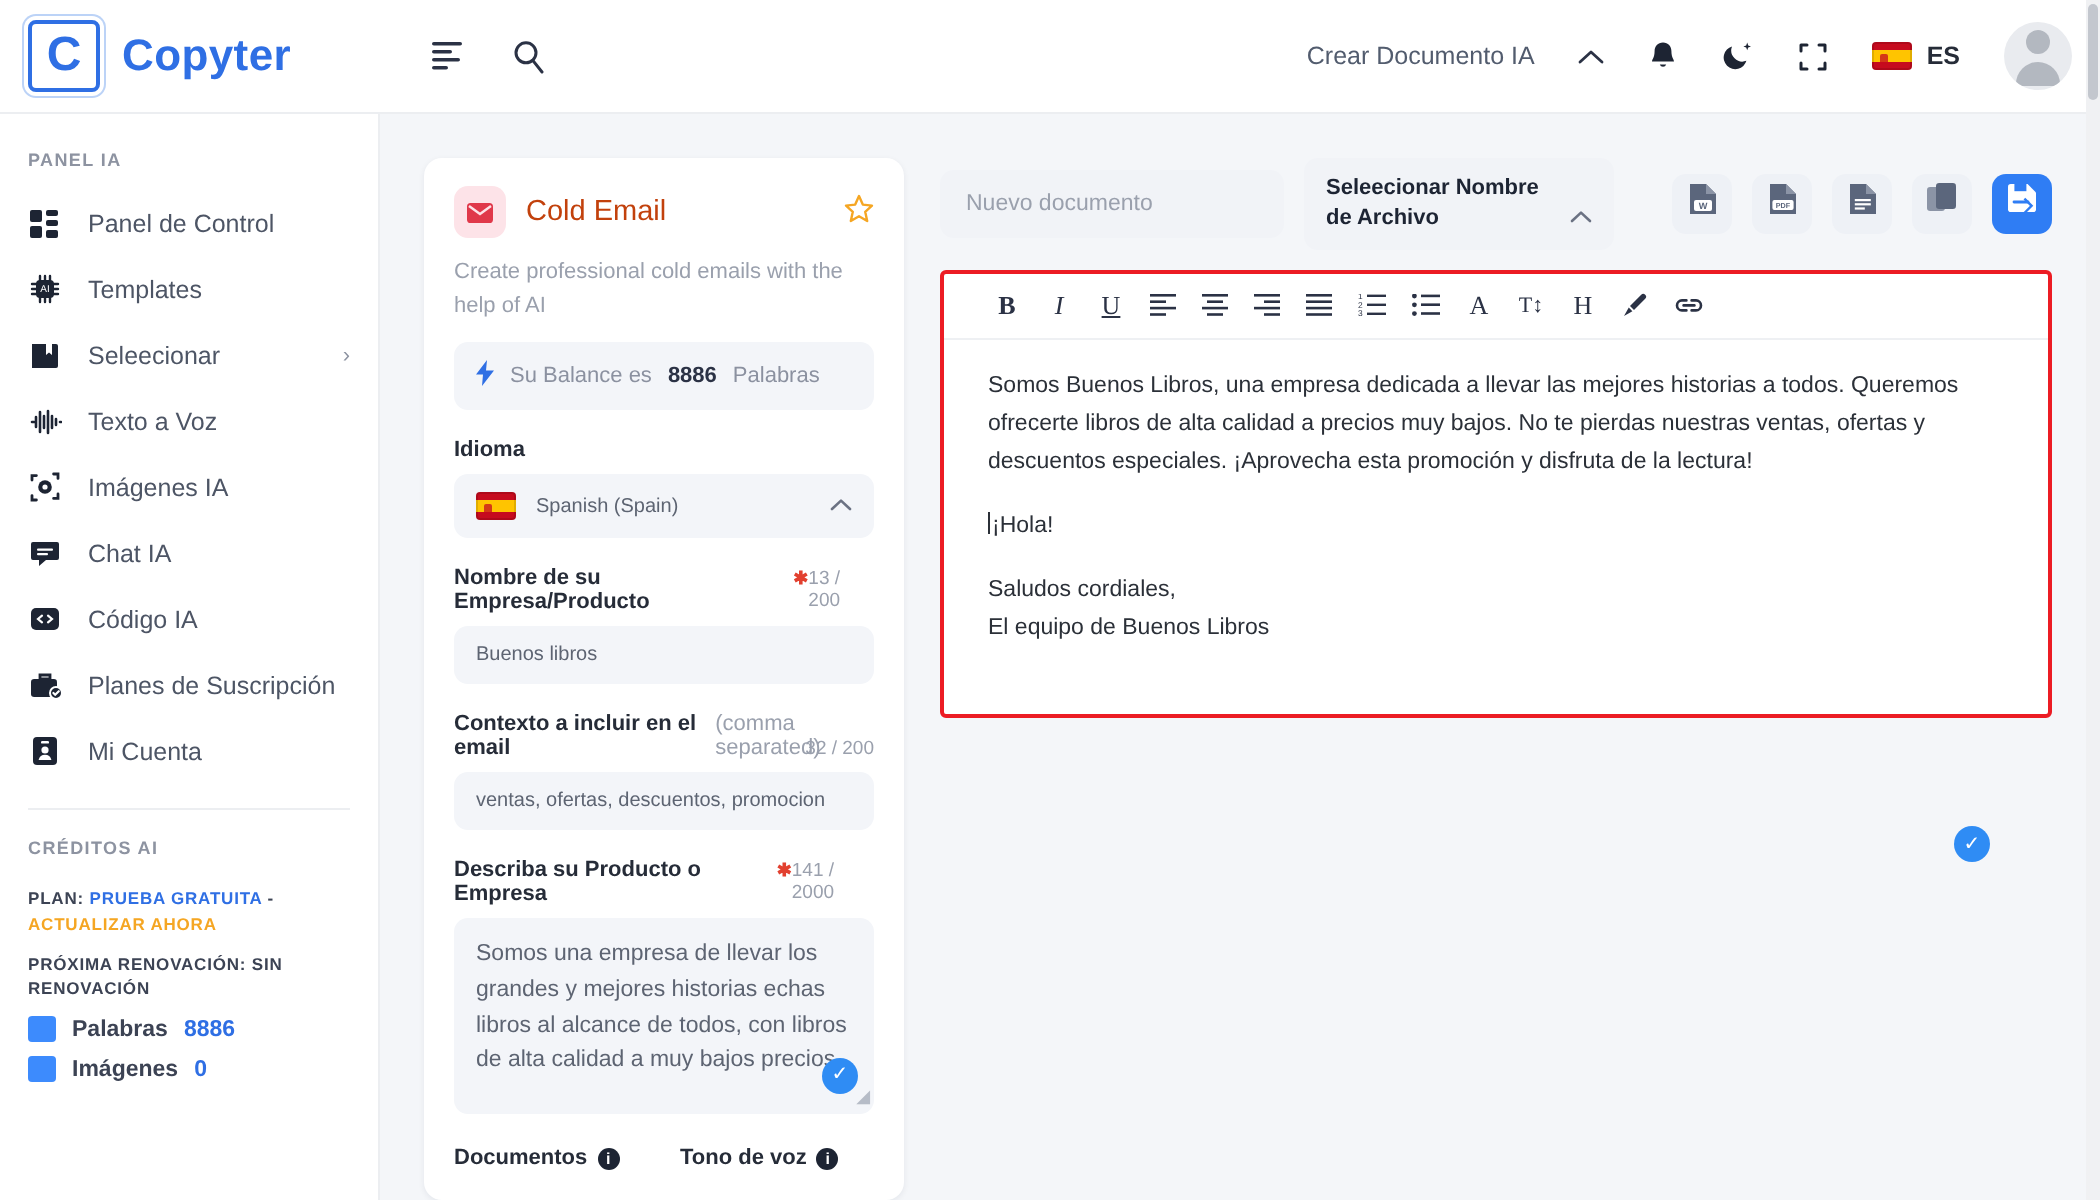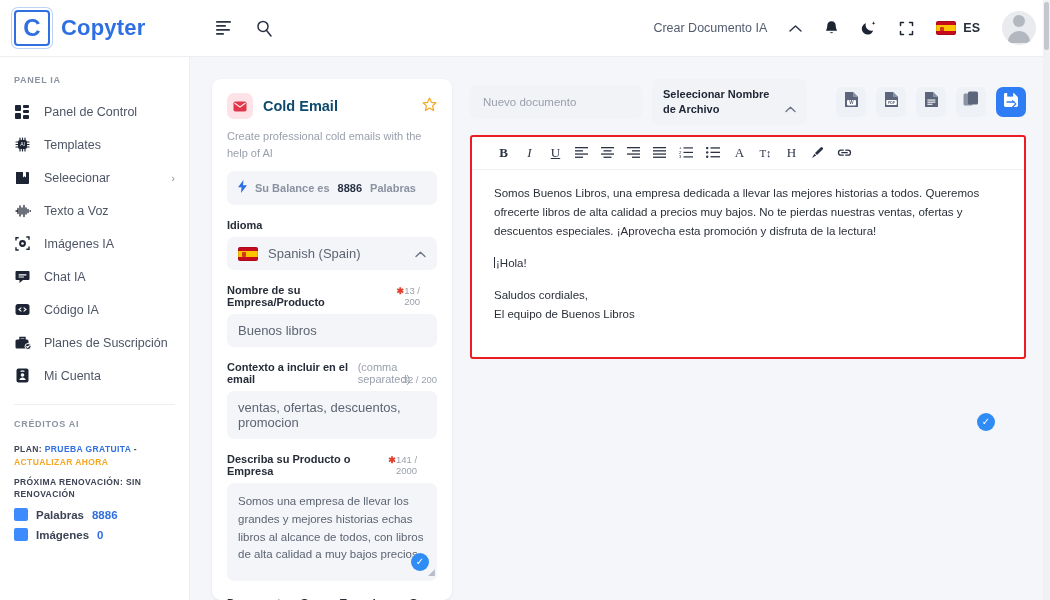--- a/index.html
+++ b/index.html
@@ -67,38 +67,38 @@
   .main { flex:1; background:#f4f6f9; display:flex; gap:18px; padding:22px 24px 0 22px;
           min-width:0; }
 
   
   .form-card { width:240px; flex:0 0 240px; background:#fff; border-radius:9px;
                padding:14px 15px; box-shadow:0 1px 3px rgba(20,30,60,.07); overflow:hidden;
                max-height:100%; }
   .fc-head { display:flex; align-items:center; gap:10px; }
   .fc-ico { width:26px; height:26px; border-radius:7px; background:#fde3e8;
             display:flex; align-items:center; justify-content:center; }
-  .fc-title { font-size:14.5px; font-weight:700; color:#0c4a6e; flex:1; }
+  .fc-title { font-size:14.5px; font-weight:400; color:#c2410c; flex:1; }
   .star { color:#f5a623; font-size:15px; cursor:pointer; }
   .fc-desc { font-size:11px; color:#9aa0ad; line-height:1.5; margin:9px 0 10px; }
   .balance { background:#f3f5f9; border-radius:7px; padding:9px 11px; display:flex;
-             align-items:center; gap:8px; font-size:11px; color:#8b91a0;font-weight:bold; }
+             align-items:center; gap:8px; font-size:11px; color:#8b91a0; }
   .balance b { color:#2b3245; }
   .bolt { color:#2f6fe4; font-size:12px; }
   .lbl { font-size:11px; font-weight:700; color:#262c38; margin:14px 0 6px;
          display:flex; align-items:baseline; }
   .lbl .req { color:#e2402f; font-size:9px; margin-left:3px; }
   .lbl .muted { font-weight:400; color:#9aa0ad; margin-left:4px; }
   .lbl .count { margin-left:auto; font-weight:400; font-size:9.5px; color:#9aa0ad; }
   .lbl .info { display:inline-flex; width:11px; height:11px; border-radius:50%;
                background:#1d2433; color:#fff; font-size:8px; align-items:center;
                justify-content:center; margin-left:5px; font-weight:700; }
   .lbl.overlap { position:relative; }
   .lbl.overlap .count { position:absolute; right:0; bottom:0; }
-  .fld { background:#f3f5f9; border-radius:7px; padding:9px 11px; font-size:13px;
+  .fld { background:#f3f5f9; border-radius:7px; padding:9px 11px; font-size:10px;
          color:#5d6472; display:flex; align-items:center; cursor:text; }
   .fld.sel { justify-content:space-between; cursor:pointer; }
   .sel-left { display:flex; align-items:center; gap:10px; }
   .caret { color:#6b7283; font-size:11px; }
   .ta { background:#f3f5f9; border-radius:7px; padding:10px 11px; font-size:11.5px;
         color:#5d6472; line-height:1.55; position:relative; height:98px; }
   .ta .chk { position:absolute; right:8px; bottom:10px; width:18px; height:18px;
              border-radius:50%; background:#2f8cf4; color:#fff; font-size:10px;
              display:flex; align-items:center; justify-content:center; }
   .ta .grip { position:absolute; right:2px; bottom:1px; color:#b6bcc7; font-size:9px; }

